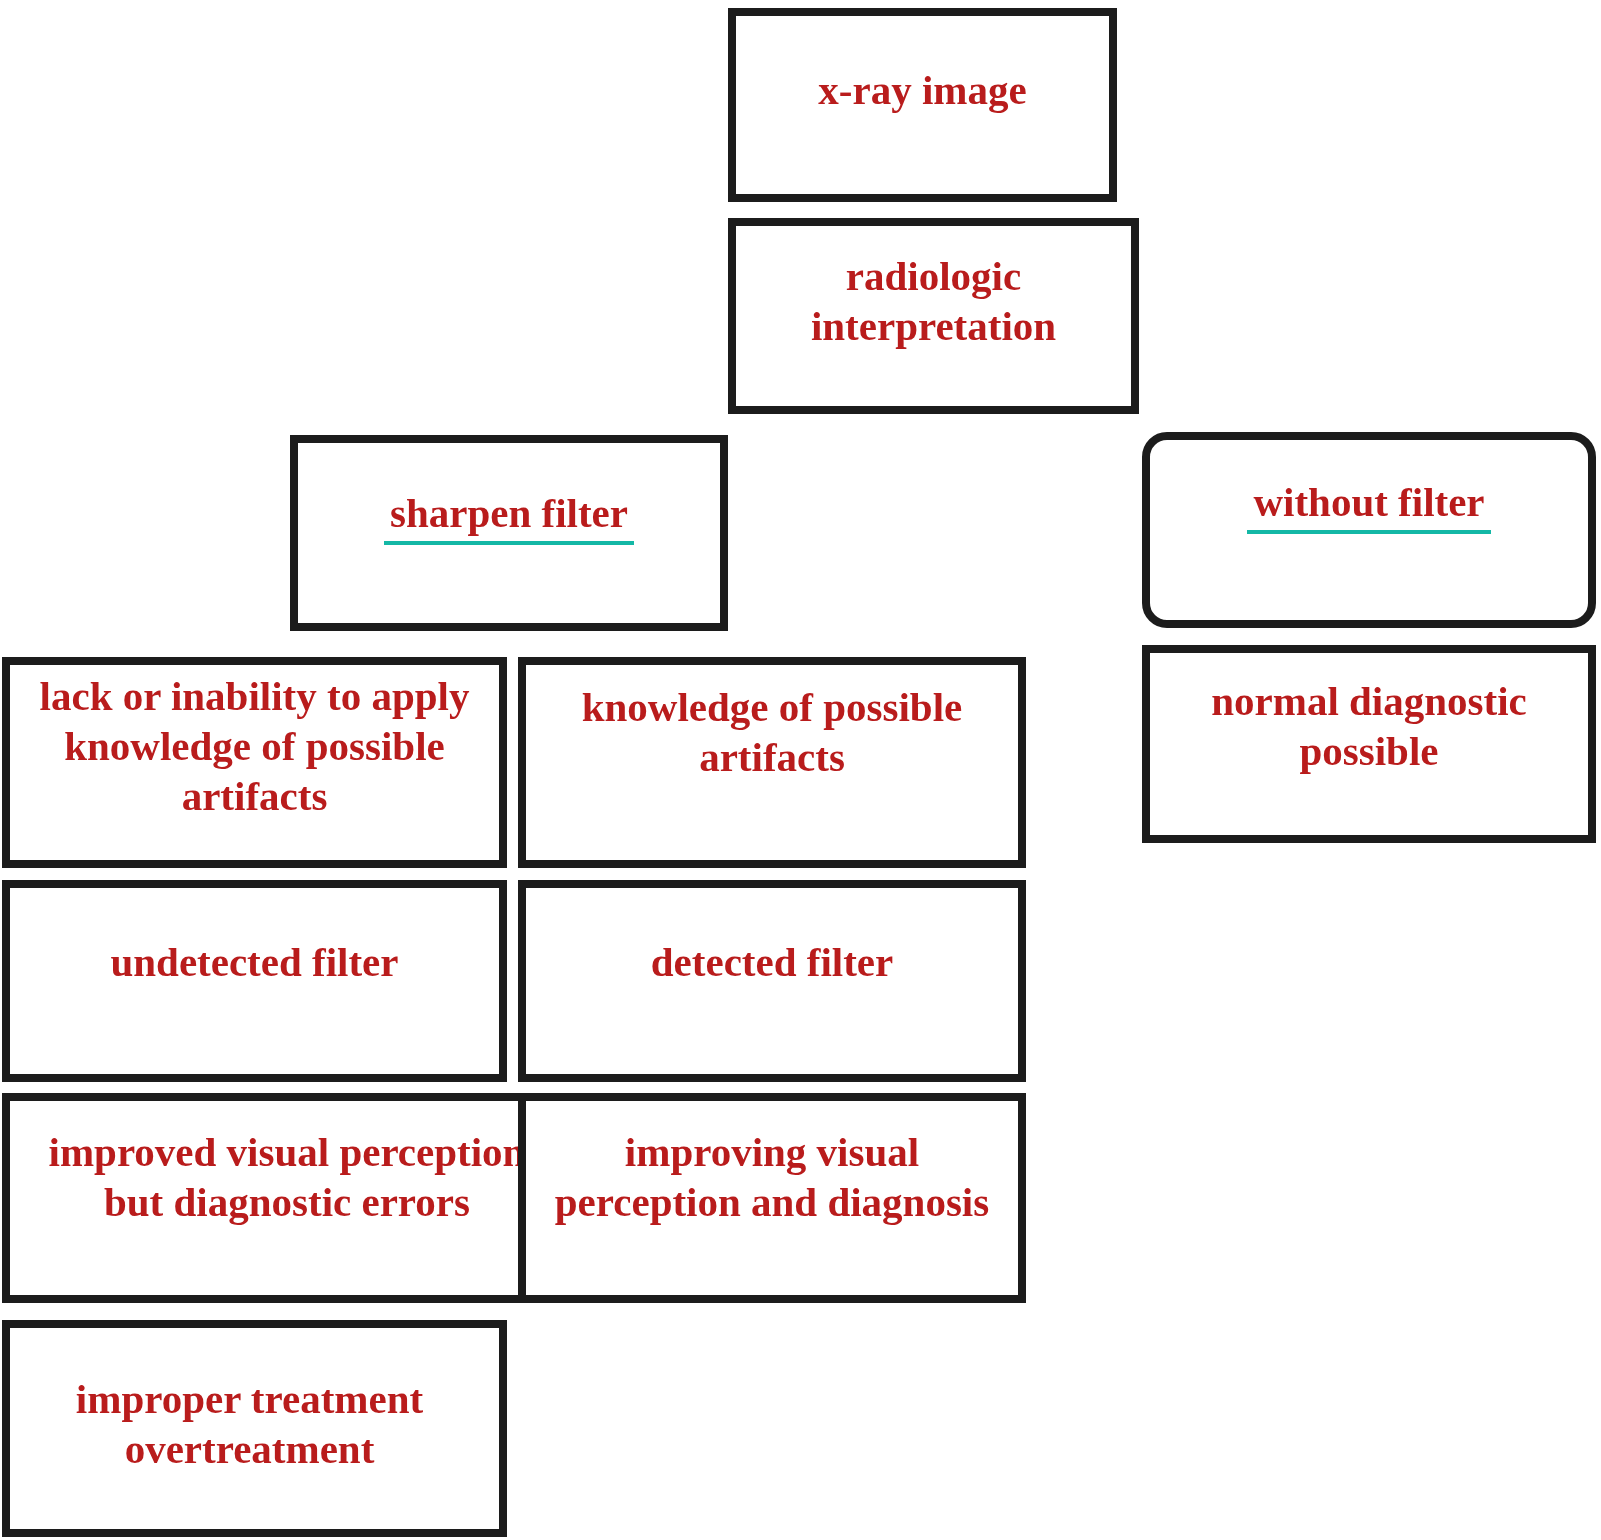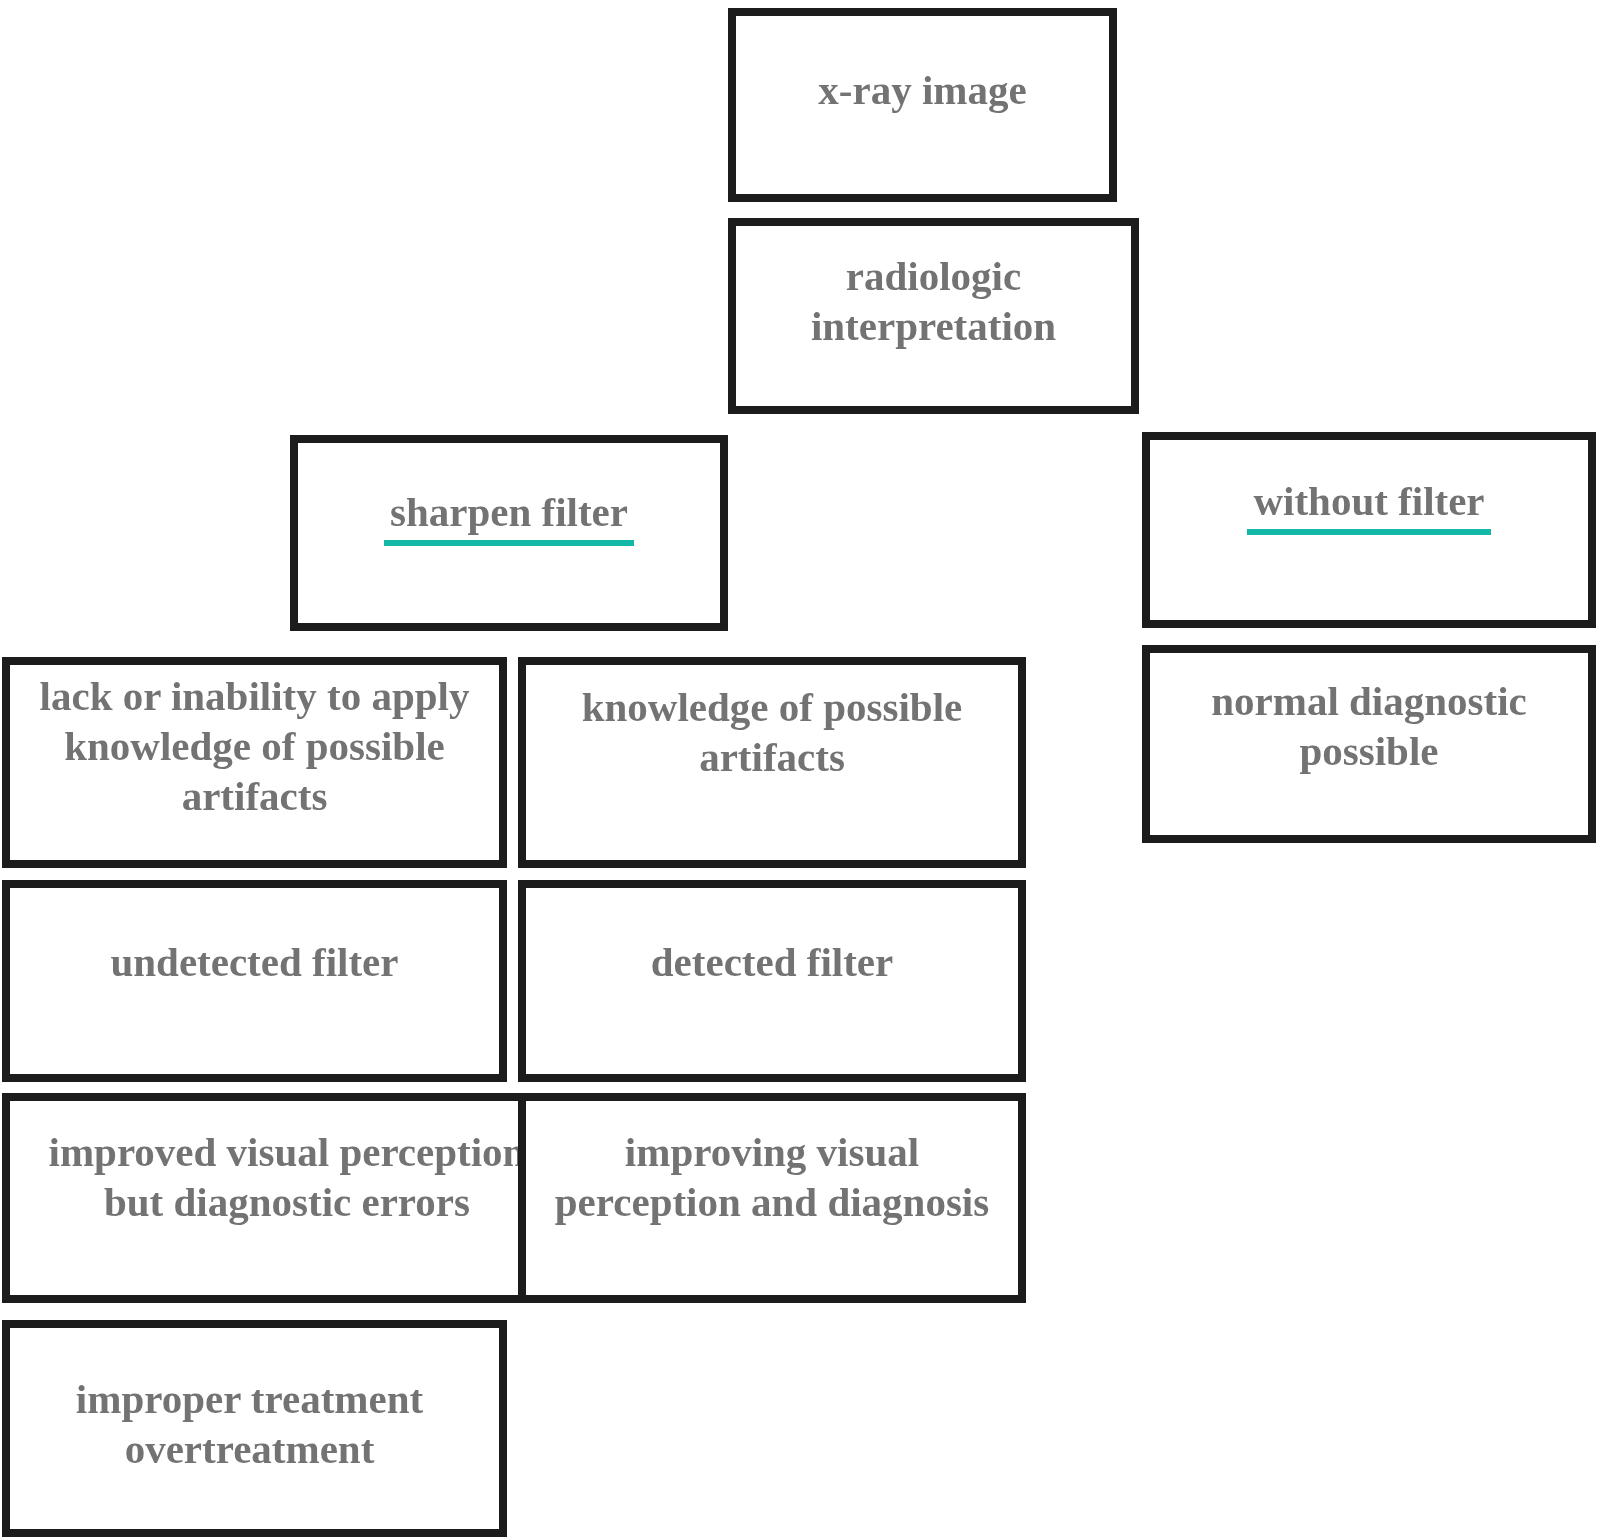--- a/index.html
+++ b/index.html
@@ -13,43 +13,43 @@
     height: 1540px;
     background: #ffffff;
     overflow: hidden;
     font-family: "Liberation Serif", "DejaVu Serif", serif;
   }
   .node {
     position: absolute;
     box-sizing: border-box;
     border: 8px solid #1c1c1c;
     background: #ffffff;
-    color: #737373;
+    color: #b91c1c;
     font-weight: bold;
     font-size: 41px;
     line-height: 50px;
     text-align: center;
     display: flex;
     align-items: center;
     justify-content: center;
   }
   .node .lbl { display: inline-block; }
   .node .underlined {
-    border-bottom: 6px solid #14b8a6;
+    border-bottom: 4px solid #14b8a6;
     padding: 0 6px 3px 6px;
     text-align: center;
   }
 
   
   .n-xray        { left: 728px;  top: 8px;    width: 389px; height: 194px; padding: 0 25px 30px 25px; }
   .n-radiologic  { left: 728px;  top: 218px;  width: 411px; height: 196px; padding: 10px 25px 40px 25px; }
 
   
   .n-sharpen     { left: 290px;  top: 435px;  width: 438px; height: 196px; padding: 0 25px 34px 25px; }
-  .n-without     { left: 1142px; top: 432px;  width: 454px; height: 196px; padding: 8px 25px 58px 25px; }
+  .n-without     { left: 1142px; top: 432px;  width: 454px; height: 196px; padding: 8px 25px 58px 25px; border-radius: 25px; }
 
   
   .n-normal      { left: 1142px; top: 645px;  width: 454px; height: 198px; padding: 0 25px 36px 25px; }
 
   
   .n-lack        { left: 2px;    top: 657px;  width: 505px; height: 211px; padding: 0 25px 34px 25px; }
   .n-undetected  { left: 2px;    top: 880px;  width: 505px; height: 202px; padding: 0 25px 38px 25px; }
   .n-improved    { left: 2px;    top: 1093px; width: 586px; height: 210px; padding: 0 41px 42px 25px; }
   .n-improper    { left: 2px;    top: 1320px; width: 505px; height: 217px; padding: 0 25px 10px 15px; }
 

